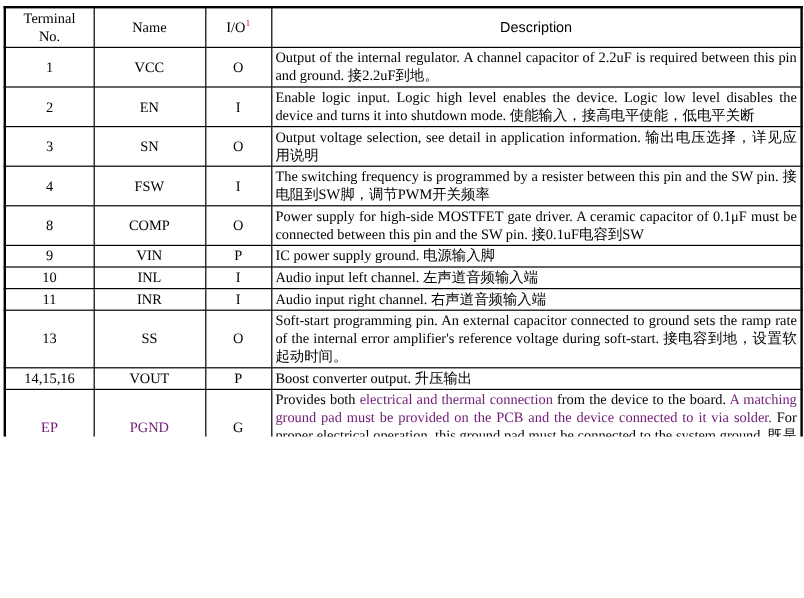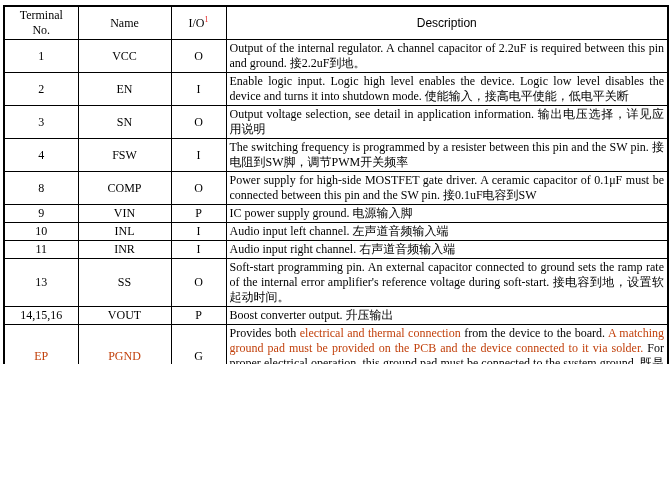--- a/index.html
+++ b/index.html
@@ -50,21 +50,21 @@
     font-size: 8px;
     line-height: 0;
   }
   td.c-no, td.c-name, td.c-io {
     text-align: center;
   }
   td.c-desc {
     text-align: justify;
     vertical-align: top;
   }
-  .red { color: #c2410c; }
+  .red { color: #701a75; }
   
   tbody tr:nth-child(14) td.c-no,  tbody tr:nth-child(14) td.c-name,
   tbody tr:nth-child(15) td.c-no,  tbody tr:nth-child(15) td.c-name {
     vertical-align: top;
   }
 </style>
 </head>
 <body>
 
 <div class="page">

